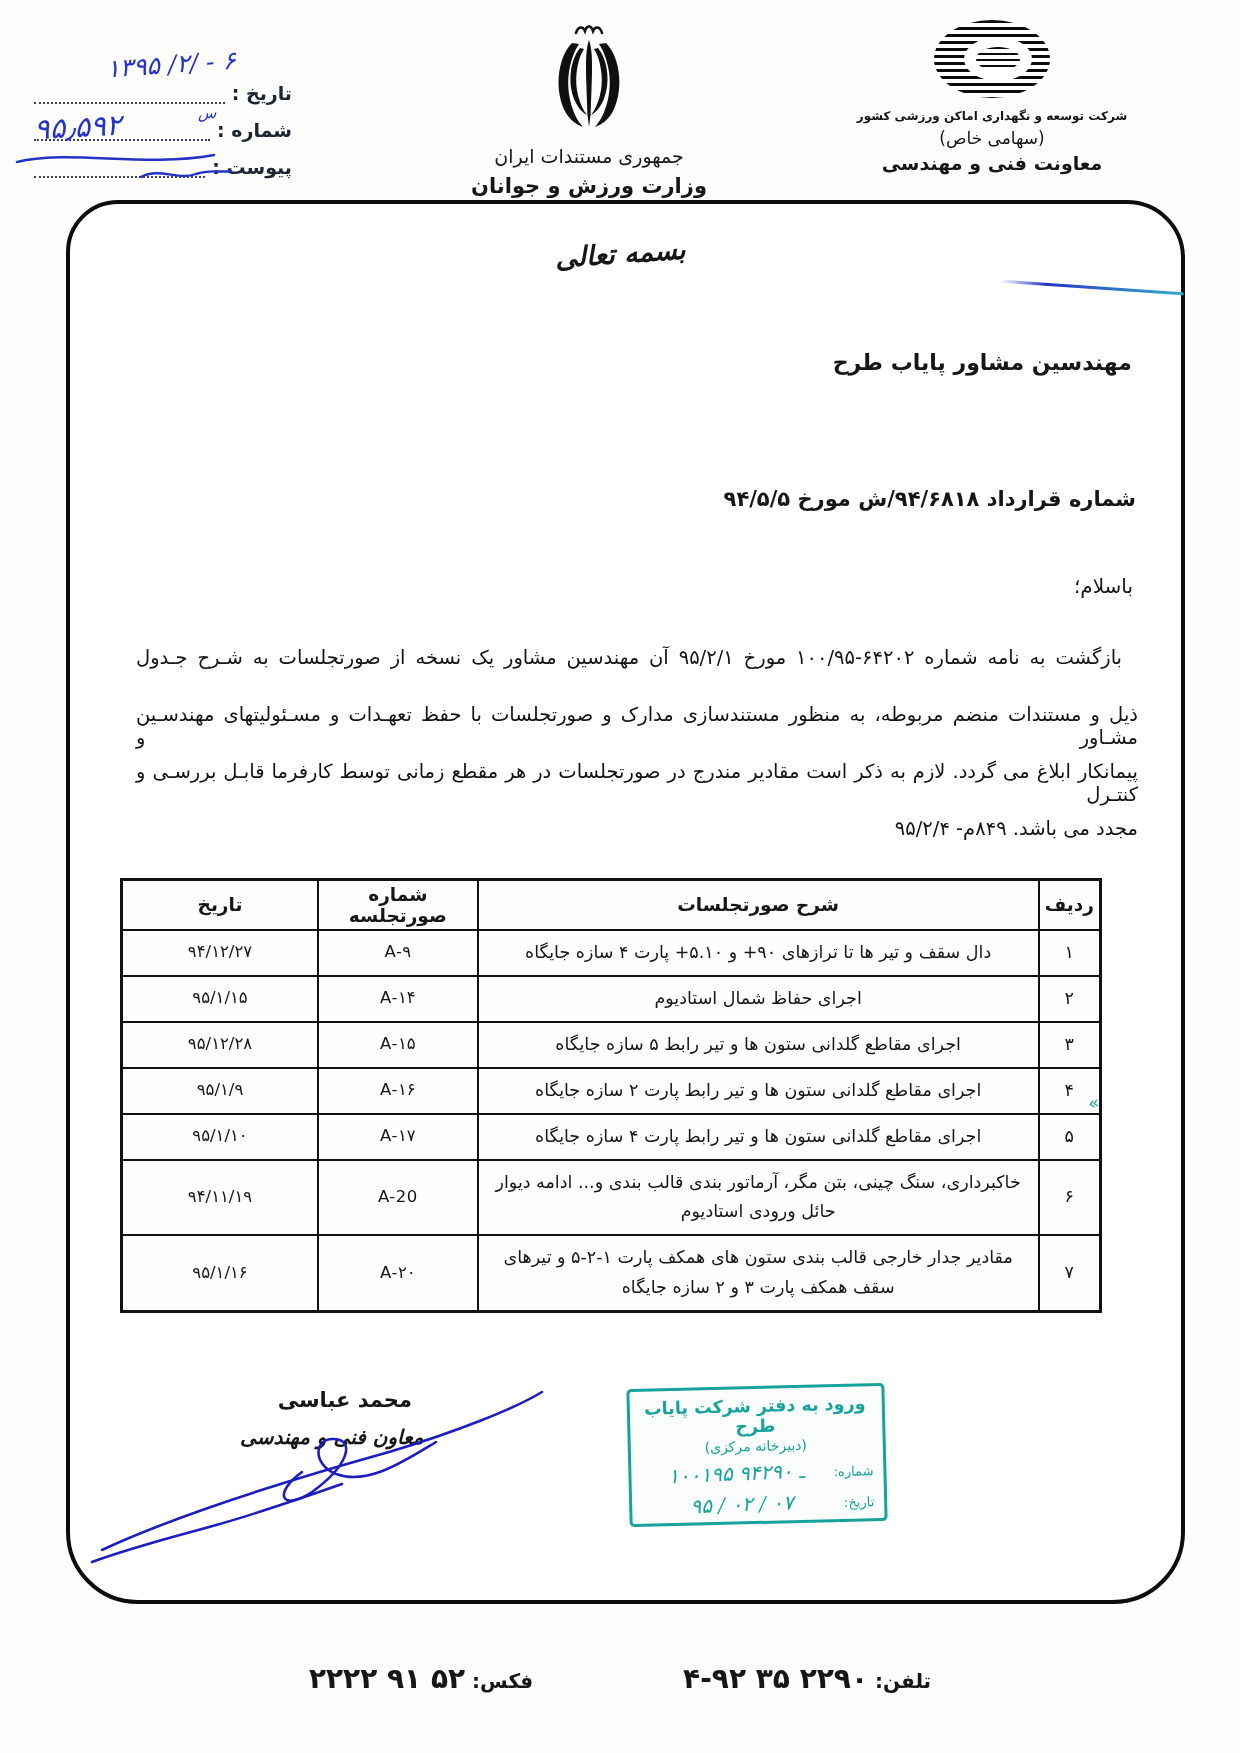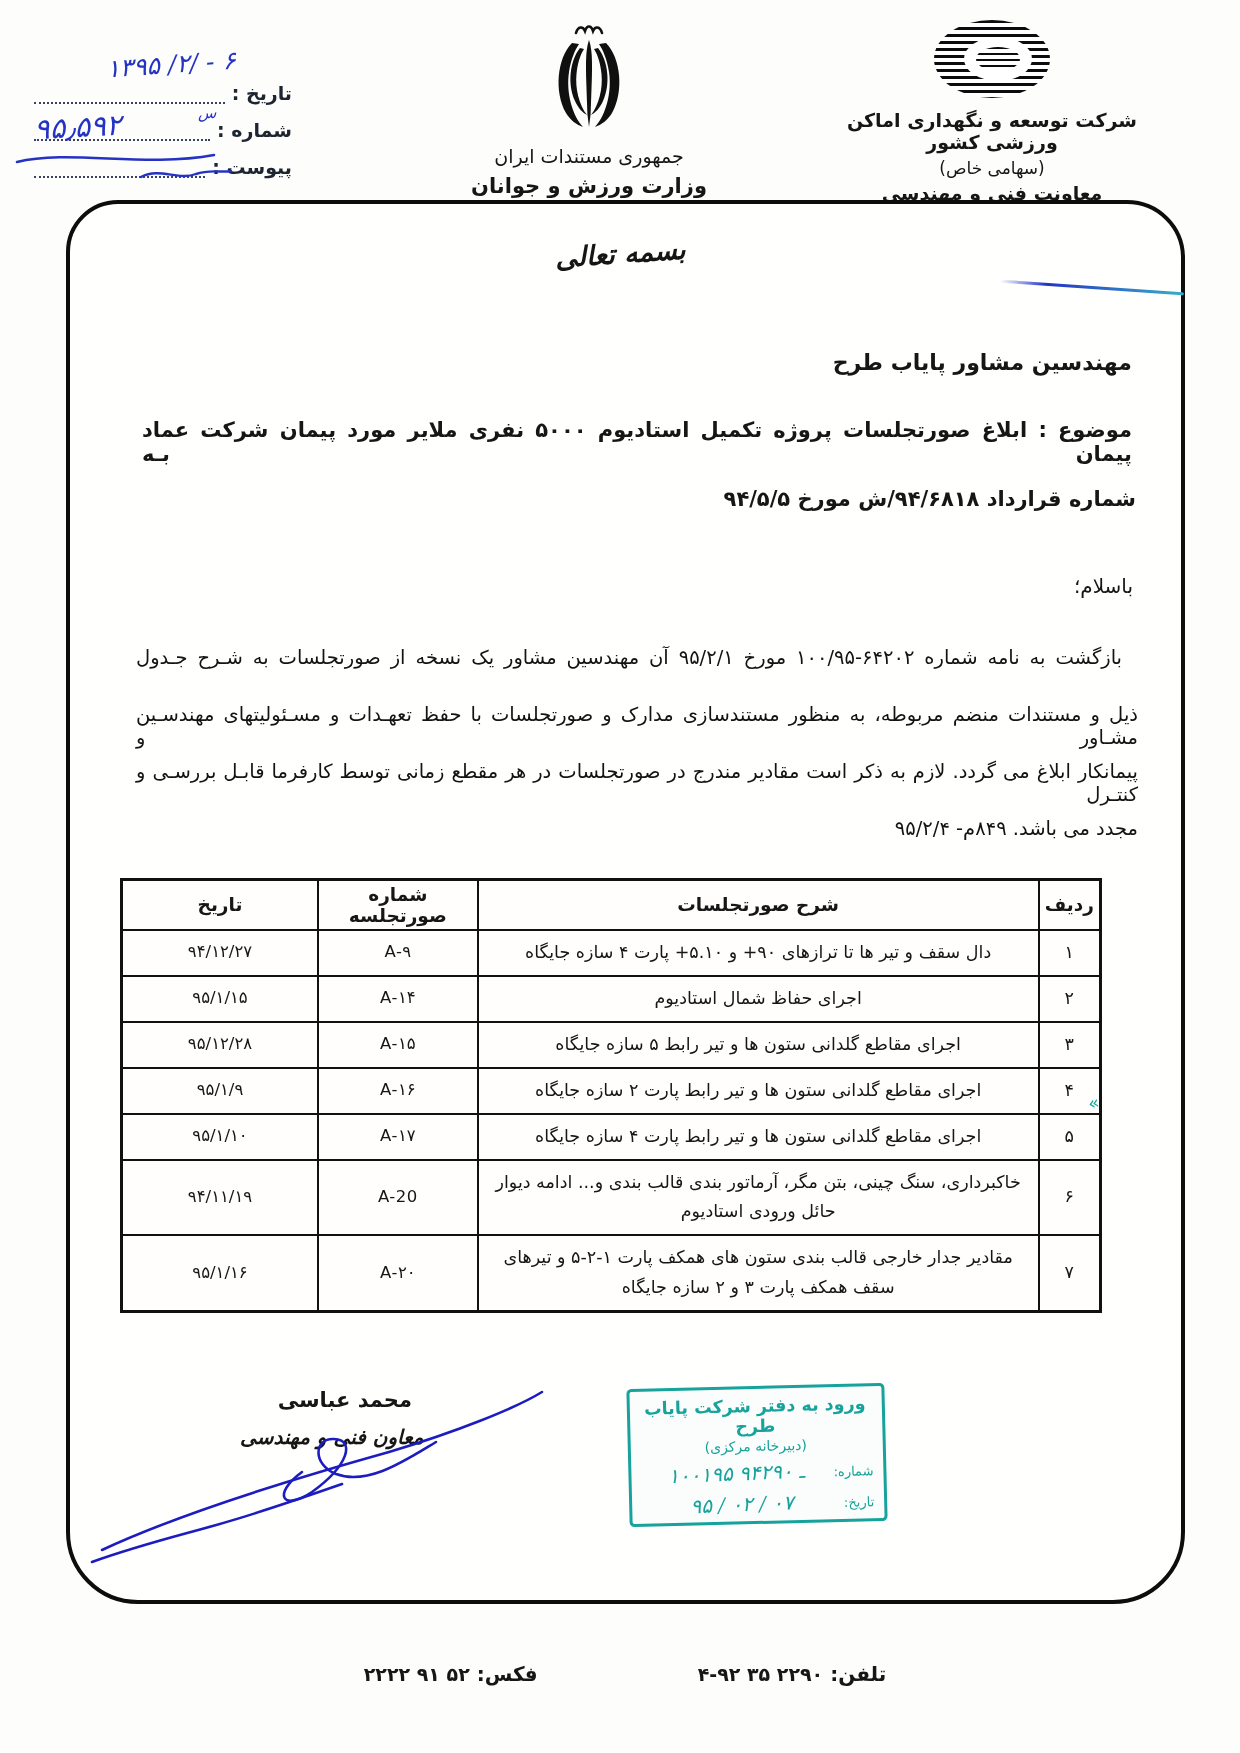--- a/index.html
+++ b/index.html
@@ -24,21 +24,21 @@
   #center-head .country { font-size:19px; margin-top:9px; }
   #center-head .ministry { font-size:21px; font-weight:bold; margin-top:7px; }
 
   
   #right-head { position:absolute; left:812px; top:20px; width:360px; text-align:center; direction:rtl; }
   .logo-oval { width:116px; height:78px; border-radius:50%; margin:0 auto; position:relative;
                background:repeating-linear-gradient(#0c0c0c 0 3px, #ffffff 3px 7px); }
   .logo-oval .inner-white { position:absolute; left:30px; top:17px; width:68px; height:44px; border-radius:50%; background:#fff; }
   .logo-oval .inner-stripes { position:absolute; left:12px; top:10px; width:44px; height:24px; border-radius:50%;
                background:repeating-linear-gradient(#0c0c0c 0 2.5px, #ffffff 2.5px 6px); }
-  #right-head .company { font-size:19px; font-weight:bold; margin-top:11px; }
+  #right-head .company { font-size:12px; font-weight:bold; margin-top:11px; }
   #right-head .ctype { font-size:17px; margin-top:5px; }
   #right-head .dept { font-size:19px; font-weight:bold; margin-top:4px; }
 
   
   #frame { position:absolute; left:66px; top:200px; width:1119px; height:1404px;
            border:4px solid #0d0d0d; border-radius:52px 58px 72px 72px; background:#fffffe; }
 
   #besmele { position:absolute; left:0; right:0; top:238px; text-align:center; }
   #besmele span { font-family:"DejaVu Serif", serif; font-style:italic; font-weight:bold; font-size:27px; transform:rotate(-4deg); display:inline-block; }
 
@@ -92,21 +92,21 @@
   .stamp-row { display:flex; align-items:center; margin-top:7px; }
   .stamp-row .s-lbl { font-size:13px; white-space:nowrap; }
   .stamp-row .s-val { flex:1; text-align:center; font-family:"DejaVu Serif", serif; font-style:italic;
                       font-size:20px; letter-spacing:1px; transform:rotate(-1deg); }
 
   
   #footer-address { position:absolute; left:0; right:0; top:1618px; text-align:center;
                     font-size:19.5px; font-weight:bold; direction:rtl; }
   #footer-contacts { position:absolute; left:0; right:0; top:1662px; display:flex; justify-content:center;
                      gap:150px; direction:rtl; font-size:20px; font-weight:bold; }
-  #footer-contacts .num { font-size:19px; letter-spacing:1px;margin-left:10px; }
+  #footer-contacts .num { font-size:28px; letter-spacing:1px; }
 </style>
 </head>
 <body>
 
 <div id="sheet" data-name="scanned-letter-page">
 
   <div id="left-fields" data-name="letterhead-left-fields">
     <div class="field-row" data-name="date-field">
       <span class="lbl" data-name="date-label">تاریخ :</span>
       <span class="leader" data-name="dotted-leader"></span>
@@ -157,21 +157,20 @@
   </div>
 
   <div id="frame" data-name="letter-border-frame"></div>
   <div id="pen-stroke" data-name="stray-pen-stroke"></div>
 
   <div id="besmele" data-name="besmele-calligraphy">
     <span>بسمه تعالی</span>
   </div>
 
   <div id="recipient" class="rtl" data-name="recipient-line">مهندسین مشاور پایاب طرح</div>
-  <div id="subject-1" data-name="subject-line-1">موضوع : ابلاغ صورتجلسات پروژه تکمیل استادیوم ۵۰۰۰ نفری ملایر مورد پیمان شرکت عماد پیمان بـه</div>
   <div id="subject-2" data-name="subject-line-2">شماره قرارداد ۹۴/۶۸۱۸/ش مورخ ۹۴/۵/۵</div>
   <div id="salutation" data-name="salutation">باسلام؛</div>
 
   <div id="para-0" class="para-line para-just" data-name="body-line">بازگشت به نامه شماره ۶۴۲۰۲-۱۰۰/۹۵ مورخ ۹۵/۲/۱ آن مهندسین مشاور یک نسخه از صورتجلسات به شـرح جـدول</div>
   <div id="para-1" class="para-line para-just" data-name="body-line">ذیل و مستندات منضم مربوطه، به منظور مستندسازی مدارک و صورتجلسات با حفظ تعهـدات و مسـئولیتهای مهندسـین مشـاور و</div>
   <div id="para-2" class="para-line para-just" data-name="body-line">پیمانکار ابلاغ می گردد. لازم به ذکر است مقادیر مندرج در صورتجلسات در هر مقطع زمانی توسط کارفرما قابـل بررسـی و کنتـرل</div>
   <div id="para-3" class="para-line" data-name="body-line">مجدد می باشد. ۸۴۹م- ۹۵/۲/۴</div>
 
   <table id="minutes-table" data-name="minutes-table">
     <colgroup>

